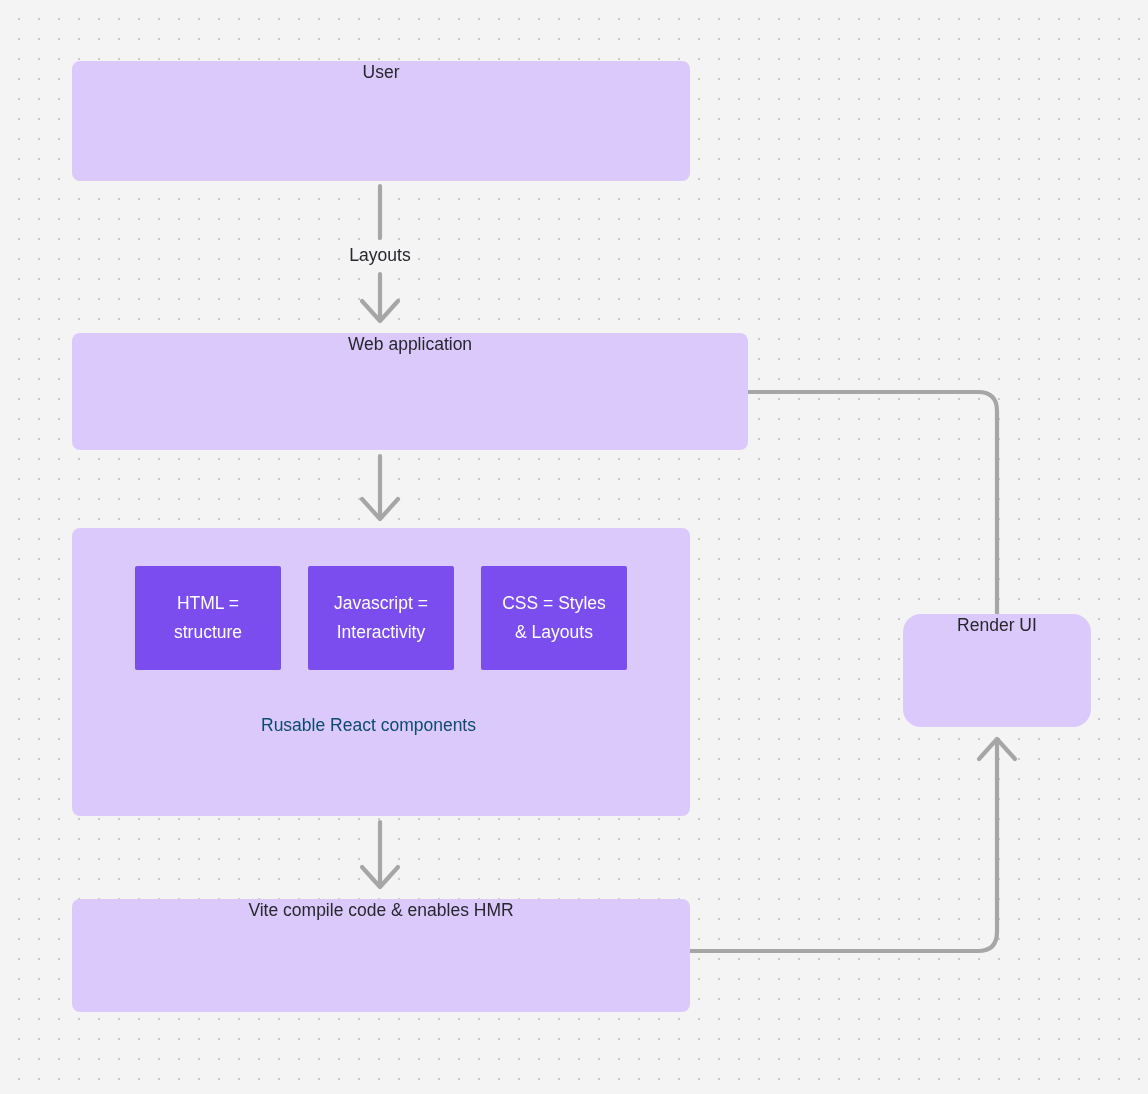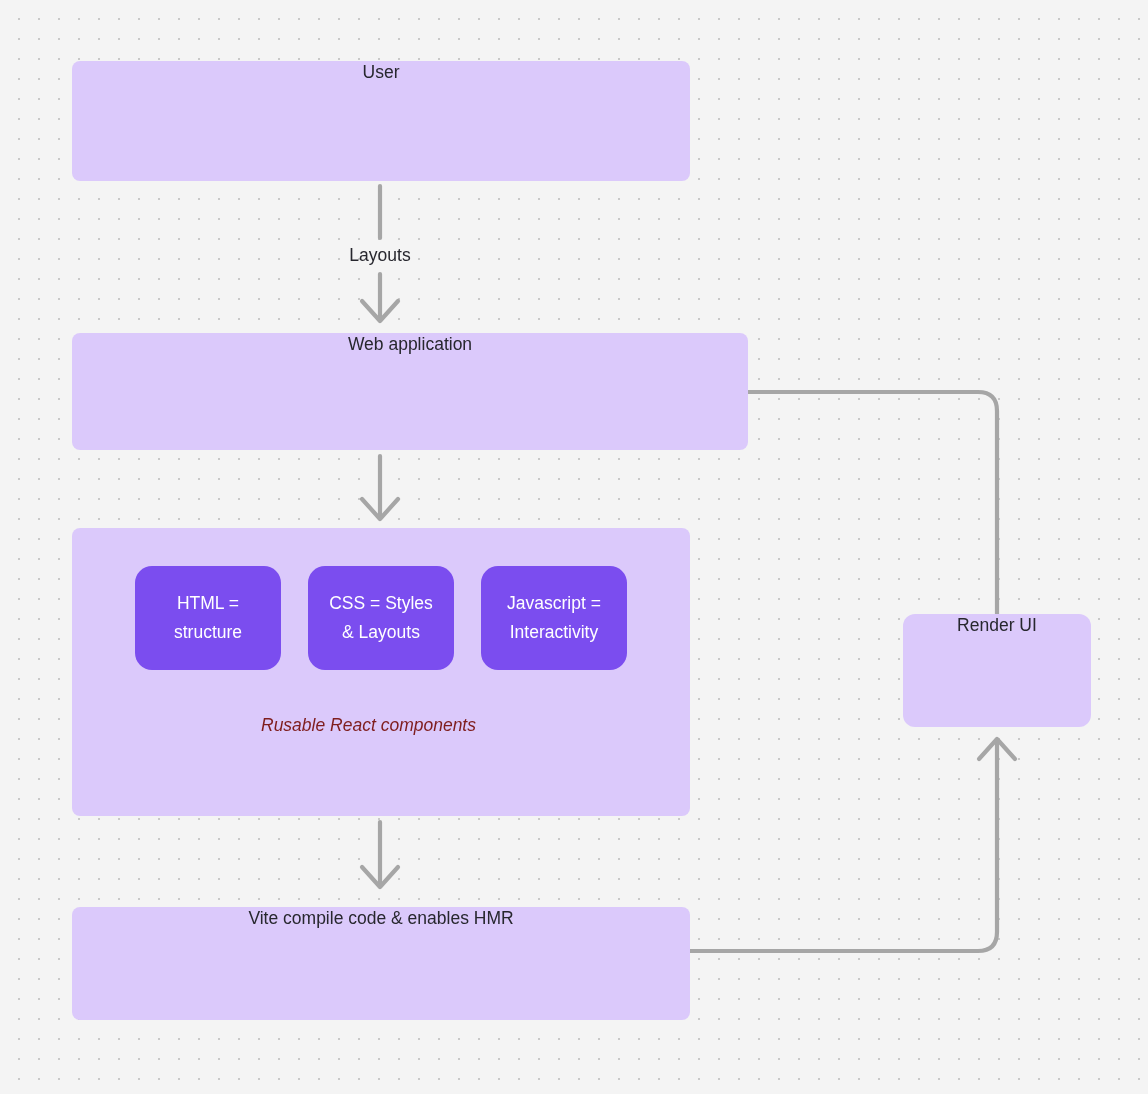--- a/index.html
+++ b/index.html
@@ -44,59 +44,58 @@
   .node-label {
     color: #27272e;
     font-size: 17.5px;
     white-space: pre;
   }
 
   #node-user      { left: 72px;  top: 61px;  width: 618px; height: 120px; }
   #node-webapp    { left: 72px;  top: 333px; width: 676px; height: 117px; }
   #node-components{ left: 72px;  top: 528px; width: 618px; height: 288px;
                     display: block; border-radius: 8px; }
-  #node-vite      { left: 72px;  top: 899px; width: 618px; height: 113px; margin-top: 8px; }
+  #node-vite      { left: 72px;  top: 899px; width: 618px; height: 113px; }
   #node-render    { left: 903px; top: 614px; width: 188px; height: 113px;
-                    border-radius: 12px; }
+                    border-radius: 18px; }
 
   
   .subnode-row {
     position: absolute;
     left: 0;
     top: 38px;
     width: 618px;
     display: flex;
     justify-content: center;
     gap: 27px;
   }
 
   .subnode {
     width: 146px;
     height: 104px;
     background-color: #7b4def;
-    border-radius: 17px;
+    border-radius: 2px;
     display: flex;
     align-items: center;
     justify-content: center;
     color: #ffffff;
     font-size: 17.5px;
     line-height: 1.65;
     text-align: center;
     white-space: pre-line;
   }
 
   .container-caption {
     position: absolute;
     left: 0;
     top: 186px;
     width: 593px;
     text-align: center;
-    color: #7f1d1d;
-    font-size: 17.5px;
-    font-style: italic;
+    color: #0c4a6e;
+    font-size: 17.5px;
   }
 
   
   #edges {
     position: absolute;
     left: 0;
     top: 0;
     width: 1148px;
     height: 1094px;
     pointer-events: none;
@@ -177,27 +176,27 @@
     <span class="node-label">Web application</span>
   </div>
 
   <div id="node-components" class="node">
     <div class="subnode-row">
       <div class="subnode">
         <span>HTML =
 structure</span>
       </div>
       <div class="subnode">
+        <span>Javascript =
+Interactivity</span>
+      </div>
+      <div class="subnode">
         <span>CSS = Styles
 &amp; Layouts</span>
       </div>
-      <div class="subnode">
-        <span>Javascript =
-Interactivity</span>
-      </div>
     </div>
     <div class="container-caption">Rusable React components</div>
   </div>
 
   <div id="node-vite" class="node">
     <span class="node-label">Vite compile code &amp; enables HMR</span>
   </div>
 
   <div id="node-render" class="node">
     <span class="node-label">Render UI</span>

